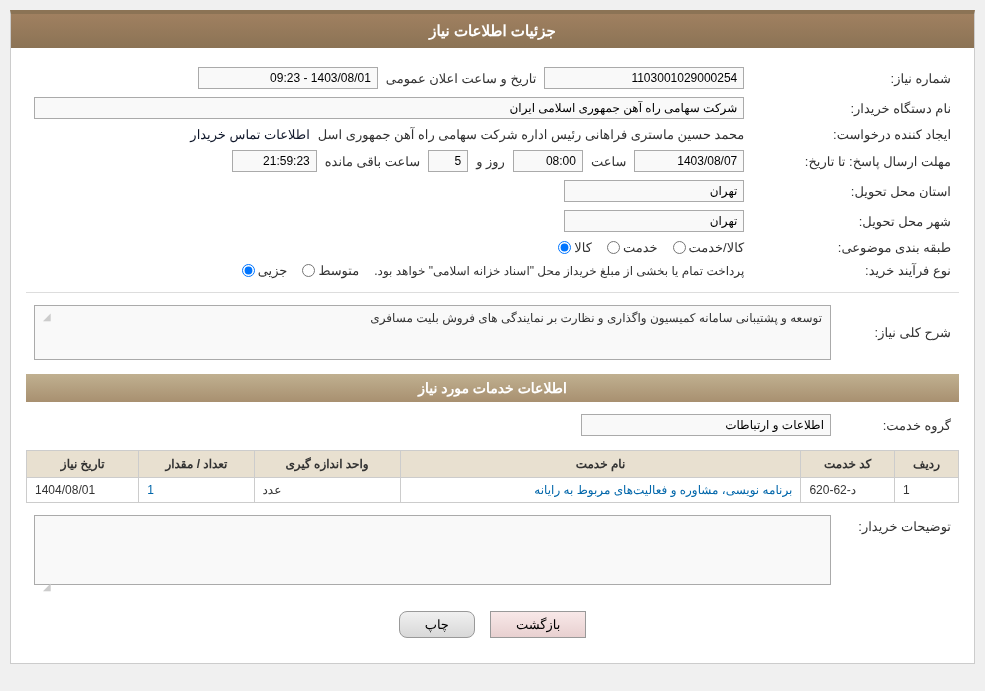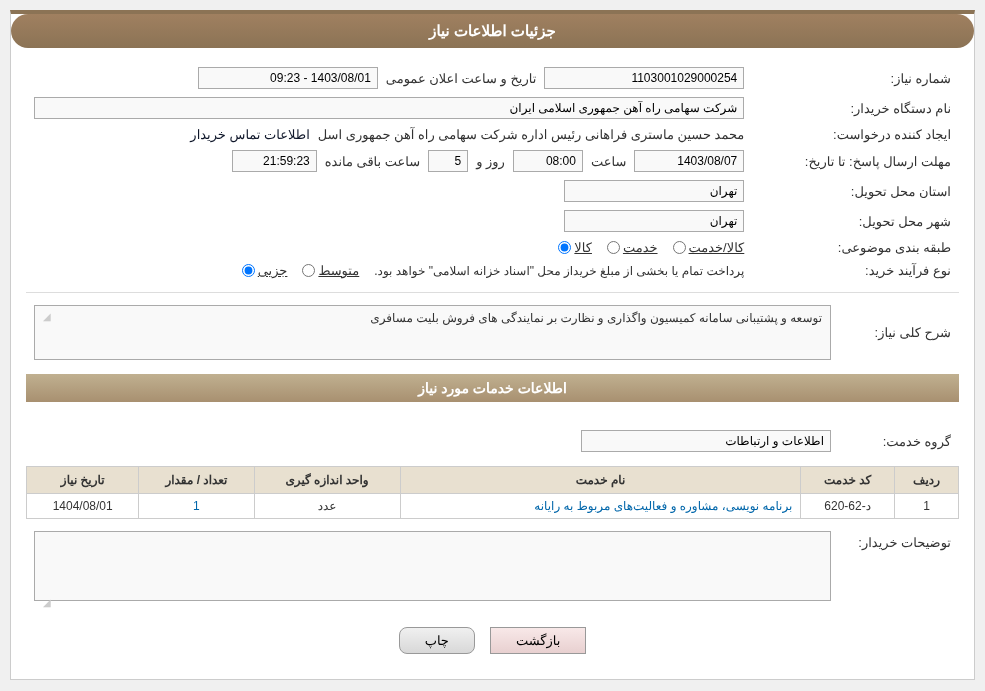--- a/index.html
+++ b/index.html
@@ -21,21 +21,20 @@
       border: 1px solid #ccc;
       border-top: 4px solid #8B7355;
     }
     .card-header {
       background: linear-gradient(to bottom, #a08060, #8B7355);
       color: #fff;
       text-align: center;
       padding: 8px 15px;
       font-size: 15px;
       font-weight: bold;
-      border-radius: 17px;
     }
     .card-body {
       padding: 15px;
     }
     .form-table {
       width: 100%;
       border-collapse: collapse;
       margin-bottom: 10px;
     }
     .form-table td {
@@ -68,21 +67,21 @@
       background: #f9f9f9;
     }
     .wide-input { width: 100%; }
     .section-header {
       background: linear-gradient(to bottom, #c0b090, #a89070);
       color: #fff;
       text-align: center;
       padding: 6px 10px;
       font-size: 14px;
       font-weight: bold;
-      margin: 10px 0 24px 0;
+      margin: 10px 0 8px 0;
     }
     .row-flex {
       display: flex;
       align-items: center;
       gap: 8px;
       direction: rtl;
     }
     .contact-link {
       color: #0f172a;
       cursor: pointer;
@@ -91,38 +90,37 @@
     .radio-group {
       display: flex;
       gap: 15px;
       align-items: center;
       direction: rtl;
     }
     .radio-item {
       display: flex;
       align-items: center;
       gap: 3px;
-      text-decoration: underline;
     }
     .services-table {
       width: 100%;
       border-collapse: collapse;
       margin: 8px 0;
     }
     .services-table th {
       background: #e8e0d0;
       border: 1px solid #ccc;
       padding: 6px 8px;
       font-weight: bold;
       font-size: 12px;
     }
     .services-table td {
       border: 1px solid #ccc;
       padding: 5px 8px;
-      text-align: center;
+      text-align: left;
       font-size: 12px;
     }
     .services-table td.name-cell {
       text-align: right;
       color: #0066aa;
     }
     .services-table td.count-cell {
       color: #0066aa;
     }
     .button-row {

